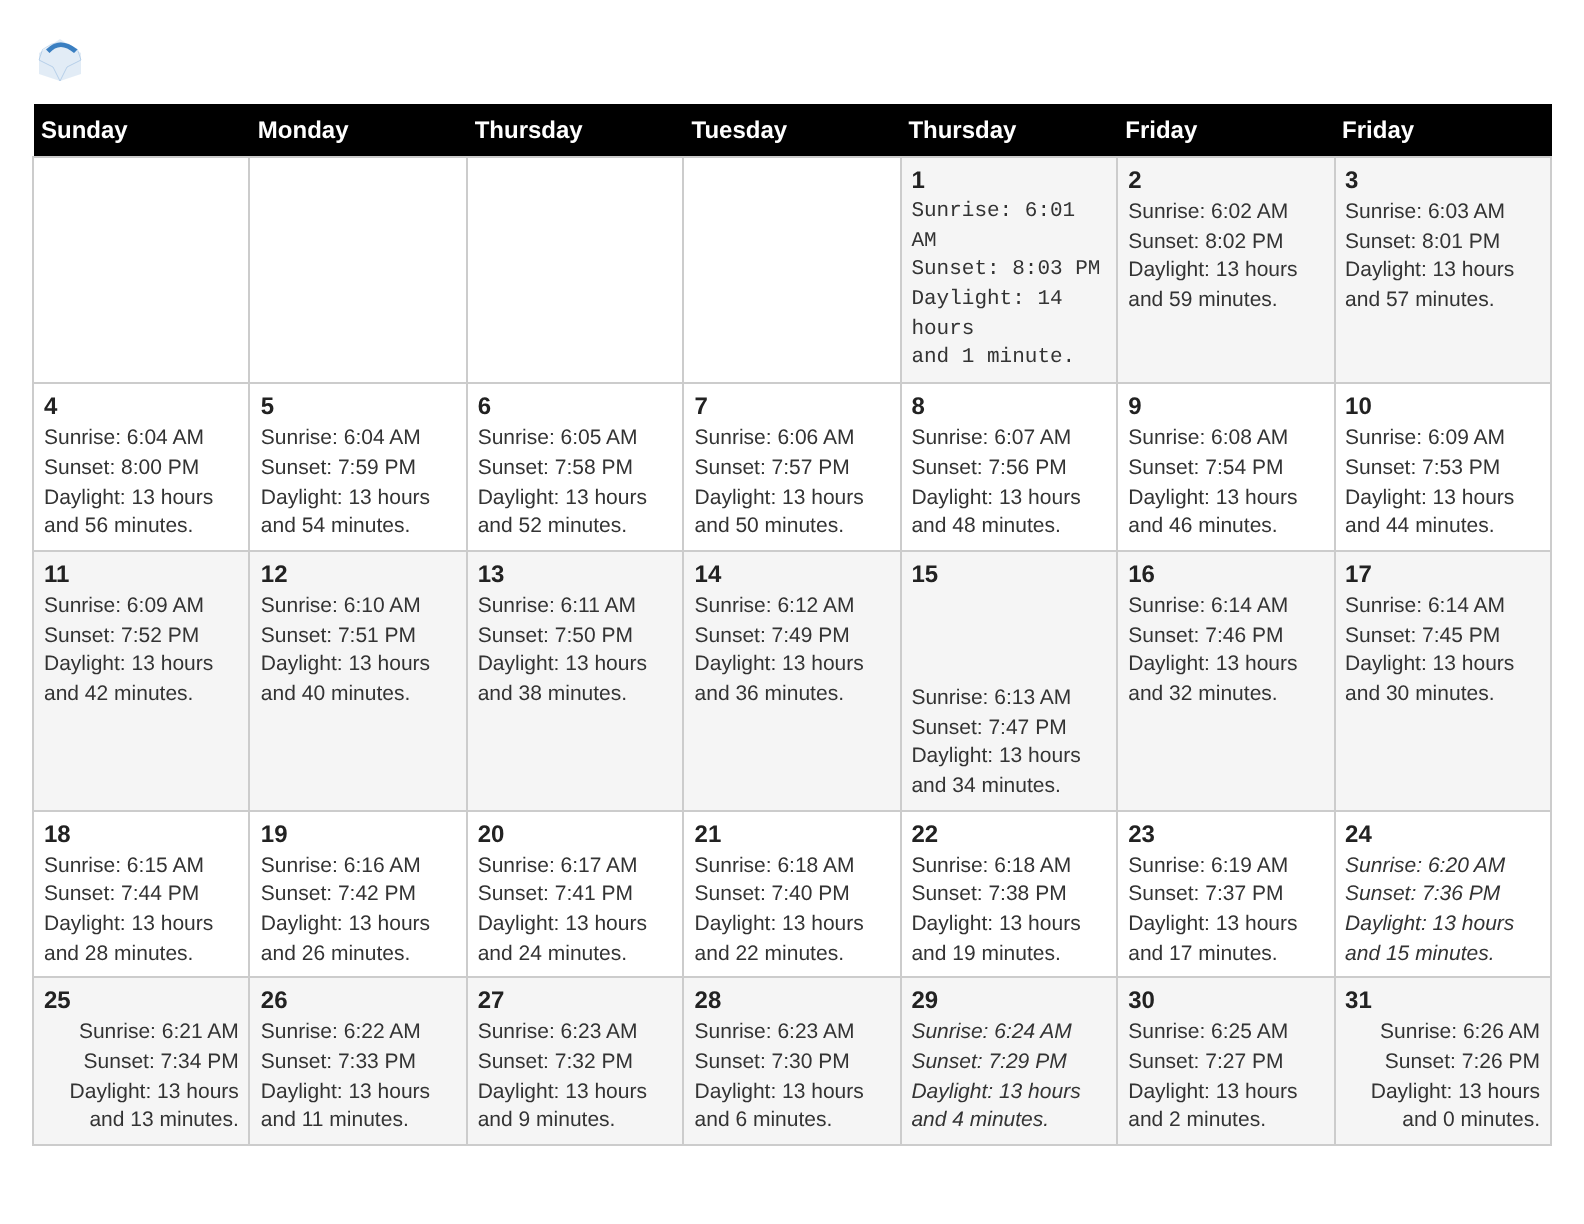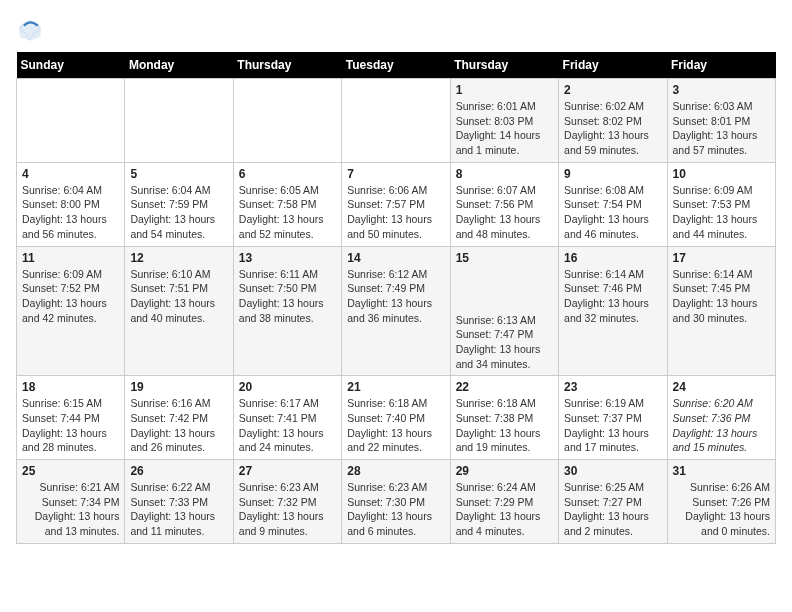--- a/index.html
+++ b/index.html
@@ -129,21 +129,21 @@
       </tr>
   </thead>
   <tbody id="calendar-body">
       <tr>
         <td class="empty-cell"></td>
         <td class="empty-cell"></td>
         <td class="empty-cell"></td>
         <td class="empty-cell"></td>
         <td>
           <span class="day-num">1</span>
-          <div class="day-detail" style="white-space: pre-line;">Sunrise: 6:01 AM
+          <div class="day-detail" style="white-space: pre-line; font-family: Liberation Mono, monospace;">Sunrise: 6:01 AM
 Sunset: 8:03 PM
 Daylight: 14 hours
 and 1 minute.</div>
         </td>
         <td>
           <span class="day-num">2</span>
           <div class="day-detail" style="white-space: pre-line;">Sunrise: 6:02 AM
 Sunset: 8:02 PM
 Daylight: 13 hours
 and 59 minutes.</div>
@@ -333,21 +333,21 @@
         </td>
         <td>
           <span class="day-num">28</span>
           <div class="day-detail" style="white-space: pre-line;">Sunrise: 6:23 AM
 Sunset: 7:30 PM
 Daylight: 13 hours
 and 6 minutes.</div>
         </td>
         <td>
           <span class="day-num">29</span>
-          <div class="day-detail" style="white-space: pre-line;">Sunrise: 6:24 AM
+          <div class="day-detail" style="white-space: pre-line; font-style: italic;">Sunrise: 6:24 AM
 Sunset: 7:29 PM
 Daylight: 13 hours
 and 4 minutes.</div>
         </td>
         <td>
           <span class="day-num">30</span>
           <div class="day-detail" style="white-space: pre-line;">Sunrise: 6:25 AM
 Sunset: 7:27 PM
 Daylight: 13 hours
 and 2 minutes.</div>

